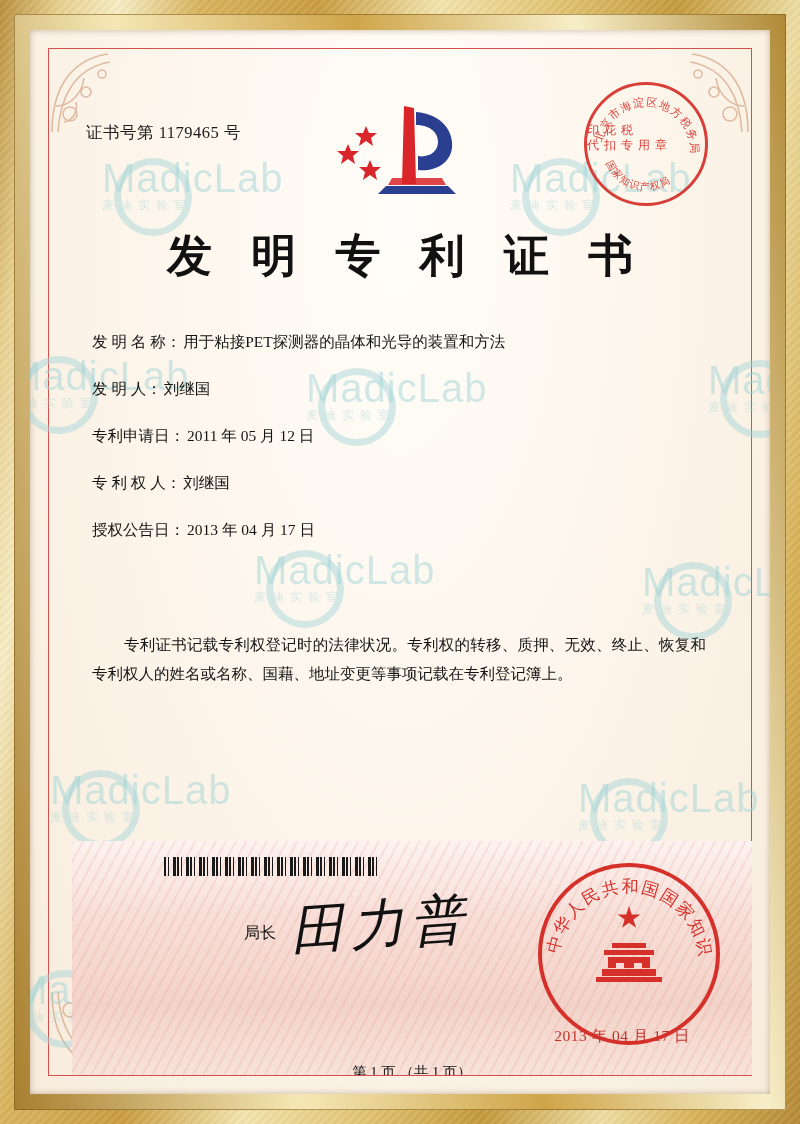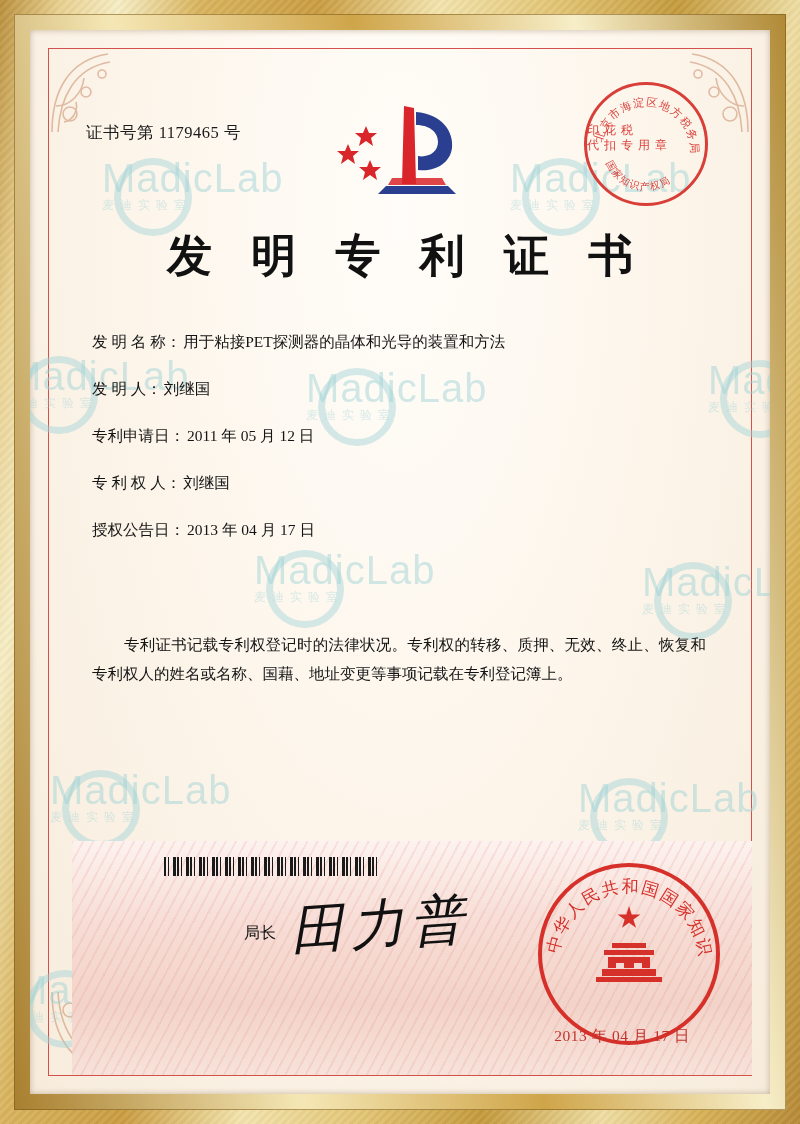--- a/index.html
+++ b/index.html
@@ -454,16 +454,17 @@
             <rect x="24" y="26" width="8" height="6" fill="#f6d9d4"></rect>
             <rect x="42" y="26" width="8" height="6" fill="#f6d9d4"></rect>
             <rect x="12" y="13" width="50" height="5"></rect>
             <rect x="20" y="6" width="34" height="5"></rect>
           </g>
         </svg>
       </div>
 
       <div class="seal-date">2013 年 04 月 17 日</div>
 
+      <div class="page-no">第 1 页 （共 1 页）</div>
     </div>
 
   </div>
 </div>
 
 </body></html>

